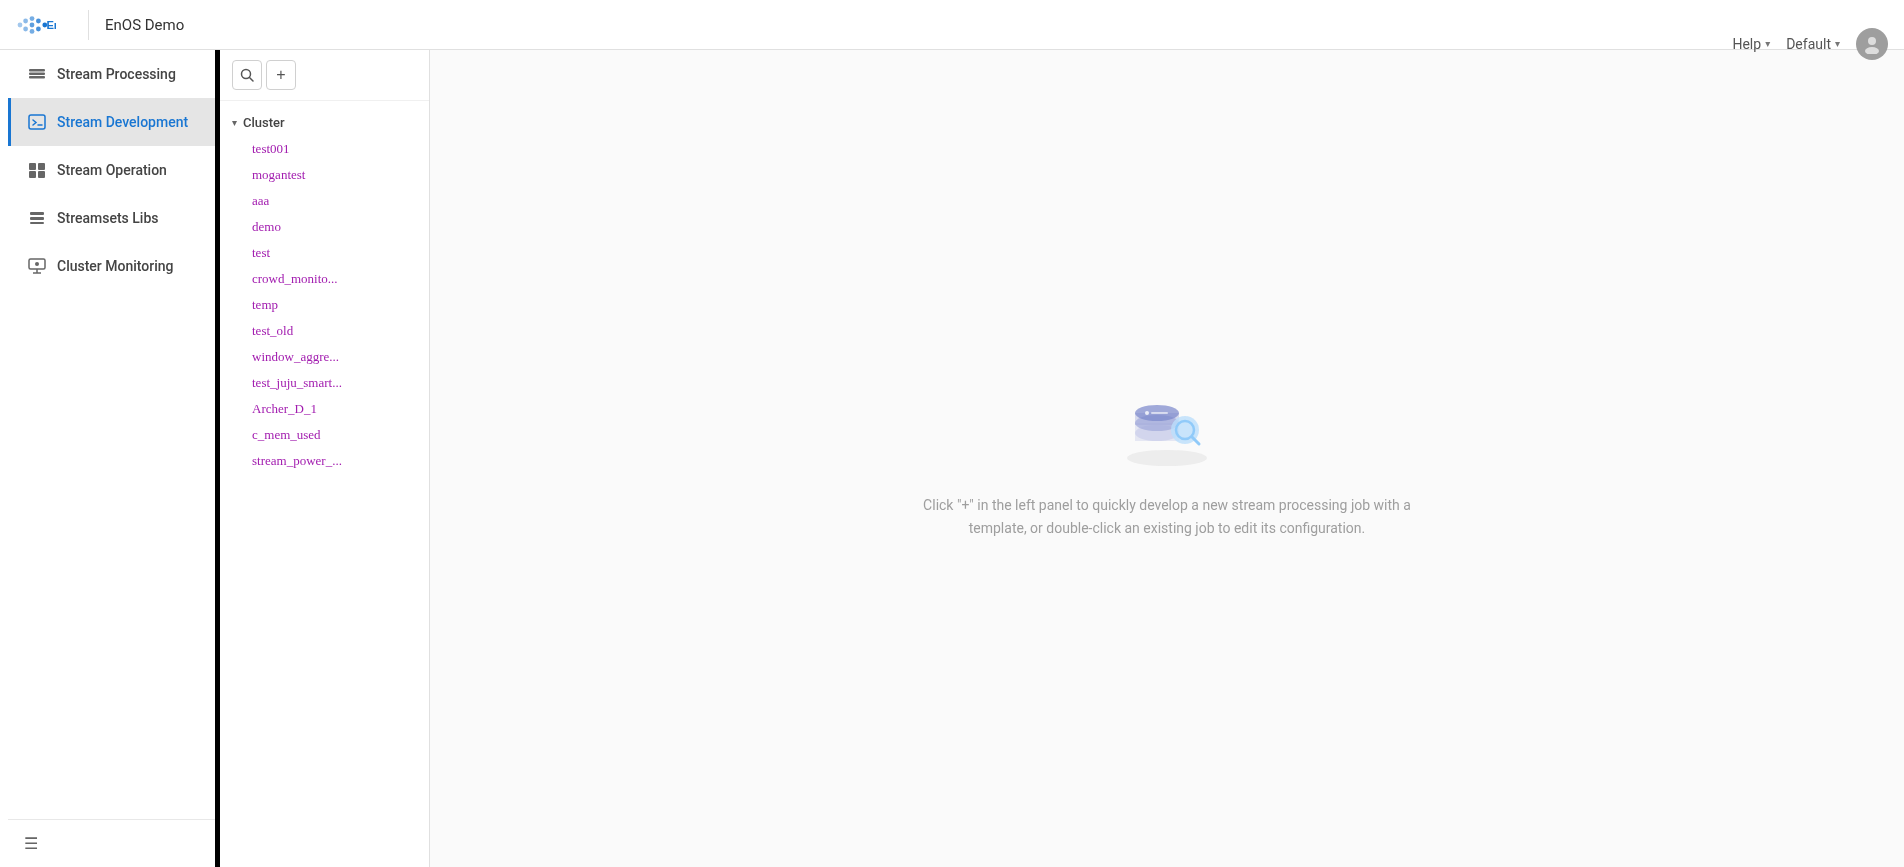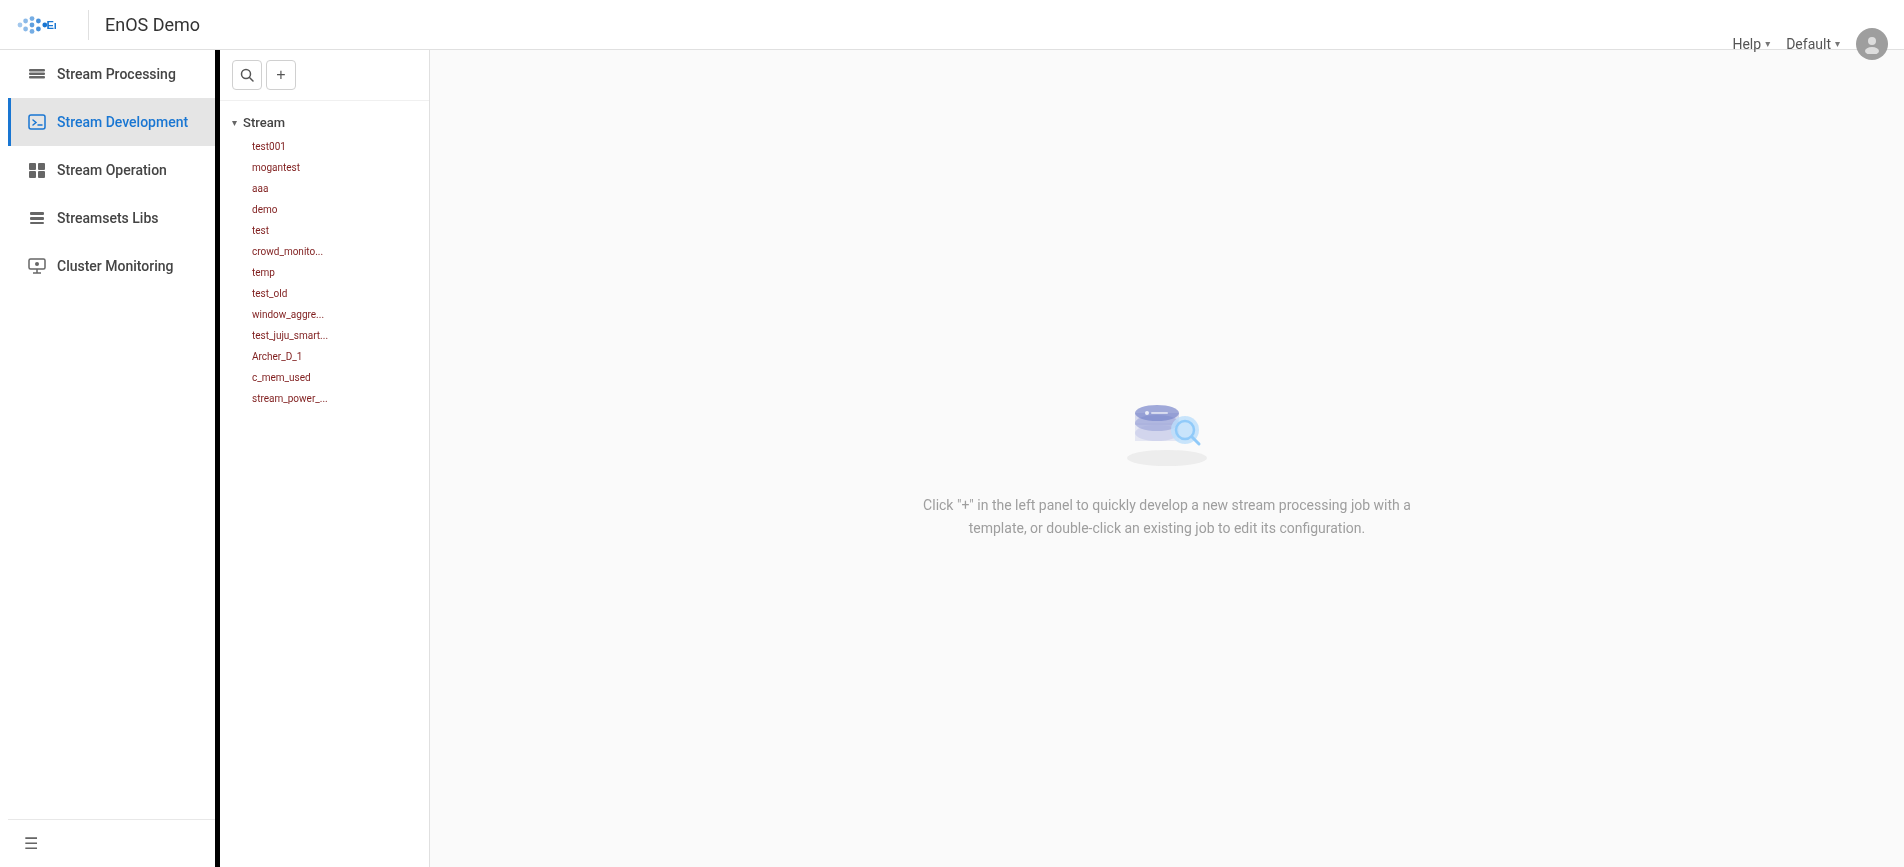--- a/index.html
+++ b/index.html
@@ -26,21 +26,21 @@
       width: 40px;
       height: 30px;
     }
     .navbar-divider {
       width: 1px;
       height: 30px;
       background: #e0e0e0;
       margin: 0 16px;
     }
     .navbar-title {
-      font-size: 18px;
+      font-size: 15px;
       color: #333;
       flex: 1;
     }
     .navbar-right {
       display: flex;
       align-items: center;
       gap: 16px;
       margin-top: 38px;
     }
     .navbar-help, .navbar-lang {
@@ -175,23 +175,24 @@
       font-size: 13px;
       color: #444;
       font-weight: 500;
     }
     .tree-chevron {
       font-size: 10px;
       color: #666;
     }
     .tree-item {
       padding: 5px 12px 5px 32px;
-      font-size: 10px;
-      color: #7f1d1d;
-      cursor: pointer;
+      font-size: 13px;
+      color: #a21caf;
+      cursor: pointer;
+      font-family: Liberation Serif, serif;
     }
 
     
     .content-area {
       flex: 1;
       display: flex;
       align-items: center;
       justify-content: center;
       background: #fafafa;
       flex-direction: column;
@@ -324,21 +325,21 @@
           </svg>
         </button>
         <button class="tree-btn">
           <span>+</span>
         </button>
       </div>
       <div class="tree-content">
         <div class="tree-group">
           <div class="tree-group-header">
             <span class="tree-chevron">▾</span>
-            <span>Stream</span>
+            <span>Cluster</span>
           </div>
           <div id="tree-items-container">
           <div class="tree-item">test001</div>
               <div class="tree-item">mogantest</div>
               <div class="tree-item">aaa</div>
               <div class="tree-item">demo</div>
               <div class="tree-item">test</div>
               <div class="tree-item">crowd_monito...</div>
               <div class="tree-item">temp</div>
               <div class="tree-item">test_old</div>

